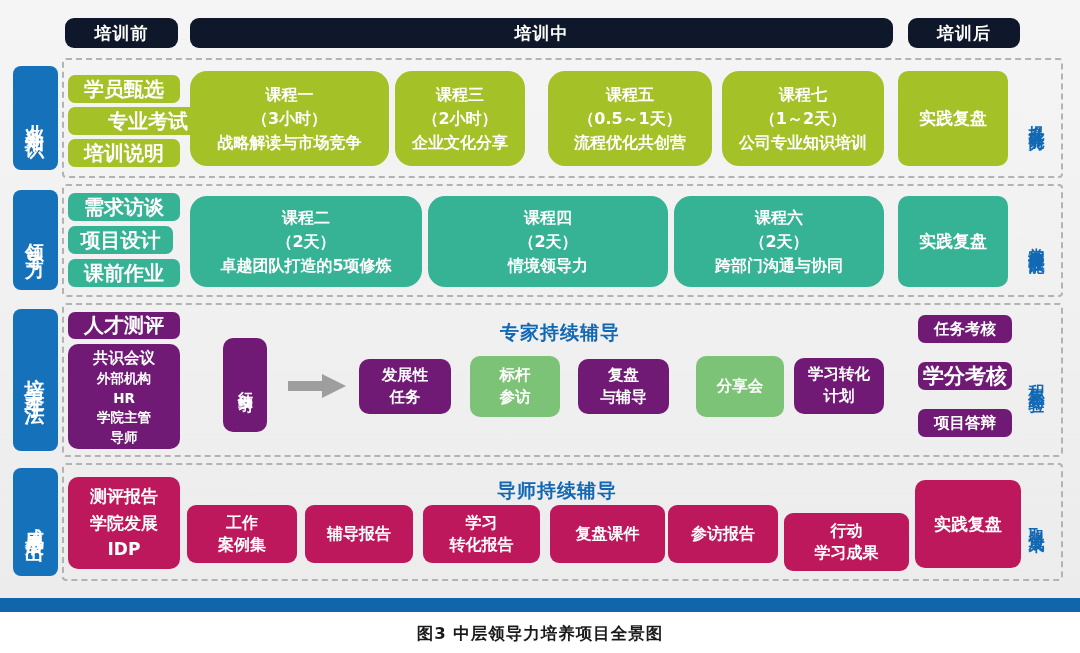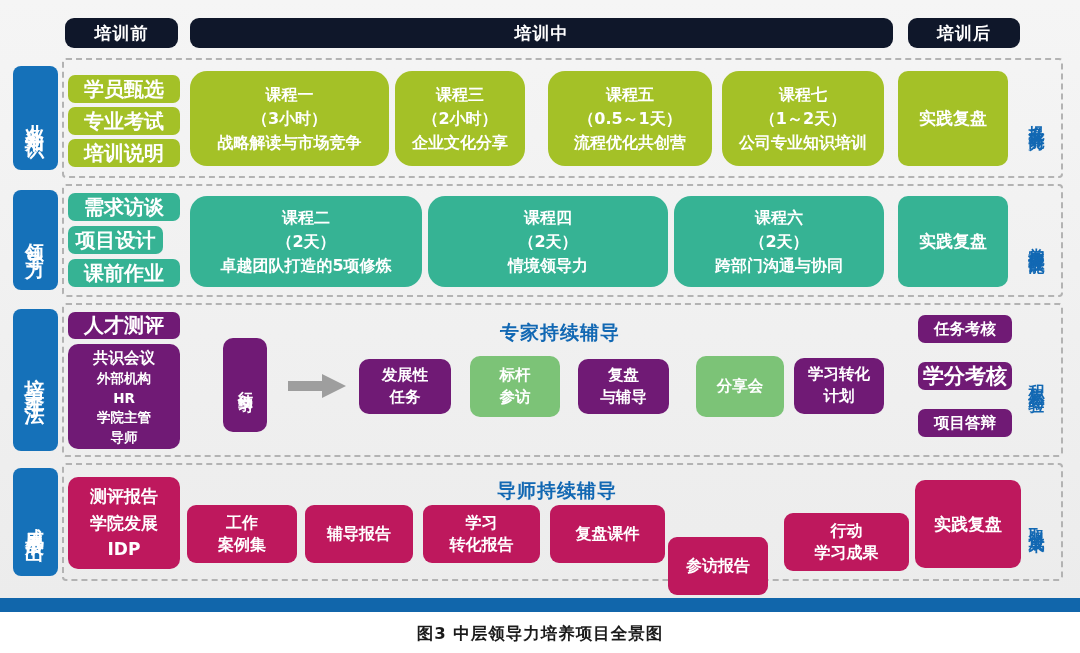--- a/index.html
+++ b/index.html
@@ -56,39 +56,39 @@
   <div class="rowlbl" style="top:190px;height:100px;letter-spacing:8px;">领导力</div>
   <div class="rowlbl" style="top:309px;height:142px;letter-spacing:9px;font-size:20px;">培养手法</div>
   <div class="rowlbl" style="top:468px;height:108px;">成果展出</div>
 
   <div class="outcome" style="top:62px;height:112px;">提升业务能力</div>
   <div class="outcome" style="top:188px;height:106px;">掌握管理技能</div>
   <div class="outcome" style="top:308px;height:144px;letter-spacing:4px;">积累经验</div>
   <div class="outcome" style="top:467px;height:110px;letter-spacing:4px;">取得成果</div>
 
   <div class="box pill olv" style="left:68px;top:75px;width:112px;">学员甄选</div>
-  <div class="box pill olv" style="left:68px;top:107px;width:112px;">专业考试</div>
+  <div class="box pill olv" style="left:68px;top:107px;width:112px;padding-left:24px;">专业考试</div>
   <div class="box pill olv" style="left:68px;top:139px;width:112px;">培训说明</div>
 
   <div class="box course olv" style="left:190px;top:71px;width:199px;height:95px;">课程一
 （3小时）
 战略解读与市场竞争</div>
   <div class="box course olv" style="left:395px;top:71px;width:130px;height:95px;">课程三
 （2小时）
 企业文化分享</div>
   <div class="box course olv" style="left:548px;top:71px;width:164px;height:95px;">课程五
 （0.5～1天）
 流程优化共创营</div>
   <div class="box course olv" style="left:722px;top:71px;width:162px;height:95px;">课程七
 （1～2天）
 公司专业知识培训</div>
   <div class="box post olv" style="left:898px;top:71px;width:110px;height:95px;">实践复盘</div>
 
   <div class="box pill teal" style="left:68px;top:193px;width:112px;">需求访谈</div>
-  <div class="box pill teal" style="left:68px;top:226px;width:95px;">项目设计</div>
+  <div class="box pill teal" style="left:68px;top:226px;width:105px;">项目设计</div>
   <div class="box pill teal" style="left:68px;top:259px;width:112px;">课前作业</div>
 
   <div class="box course teal" style="left:190px;top:196px;width:232px;height:91px;">课程二
 （2天）
 卓越团队打造的5项修炼</div>
   <div class="box course teal" style="left:428px;top:196px;width:240px;height:91px;">课程四
 （2天）
 情境领导力</div>
   <div class="box course teal" style="left:674px;top:196px;width:210px;height:91px;">课程六
 （2天）
@@ -131,20 +131,20 @@
 IDP</div>
 
   <div class="sect" style="left:427px;top:478px;width:260px;">导师持续辅导</div>
 
   <div class="box blu item4" style="left:187px;top:505px;width:110px;height:58px;">工作
 案例集</div>
   <div class="box blu item4" style="left:305px;top:505px;width:108px;height:58px;">辅导报告</div>
   <div class="box blu item4" style="left:423px;top:505px;width:117px;height:58px;">学习
 转化报告</div>
   <div class="box blu item4" style="left:550px;top:505px;width:115px;height:58px;">复盘课件</div>
-  <div class="box blu item4" style="left:668px;top:505px;width:100px;height:58px;margin-top:32px;">参访报告</div>
+  <div class="box blu item4" style="left:668px;top:505px;width:110px;height:58px;">参访报告</div>
   <div class="box blu item4" style="left:784px;top:505px;width:125px;height:58px;margin-top:8px;">行动
 学习成果</div>
   <div class="box blu post" style="left:915px;top:480px;width:106px;height:88px;">实践复盘</div>
 
   <div class="bar"></div>
   <div class="caption">图3  中层领导力培养项目全景图</div>
 </div>
 
 </body></html>

